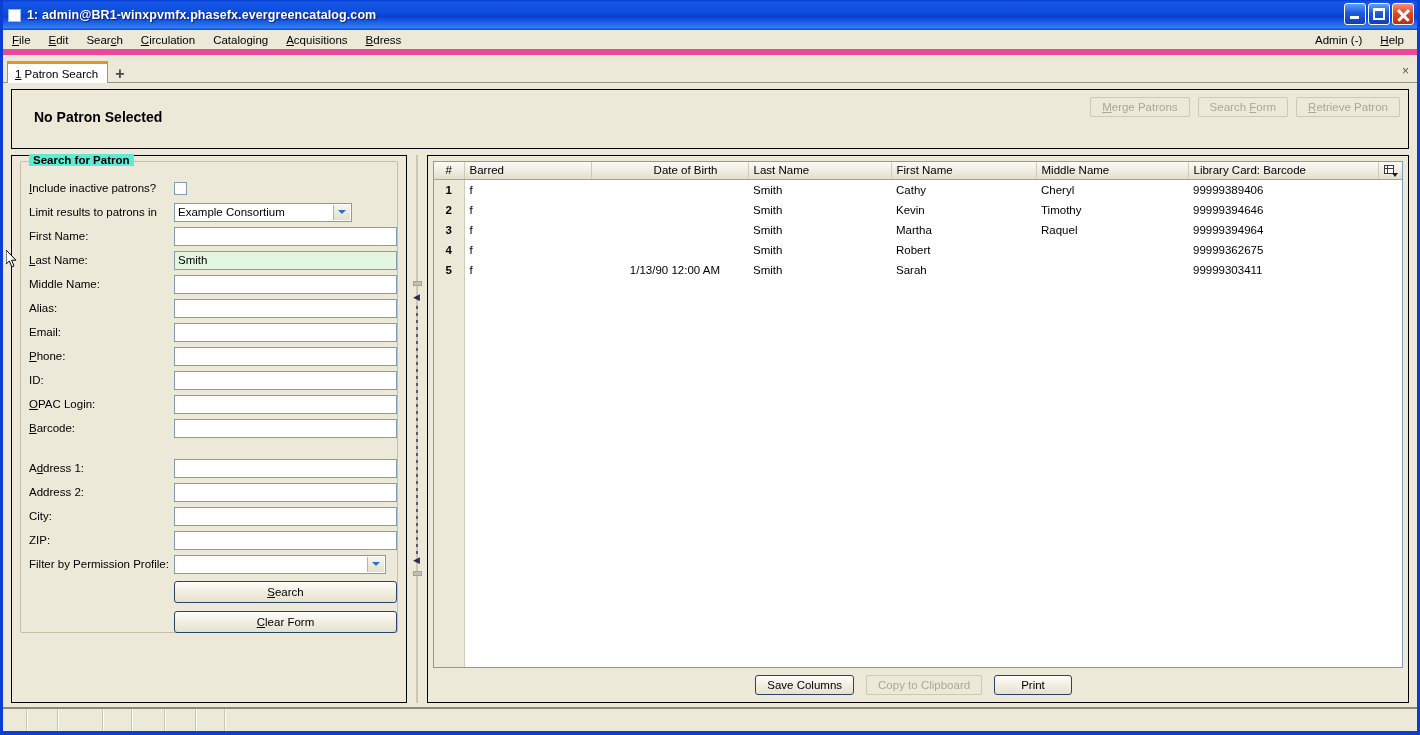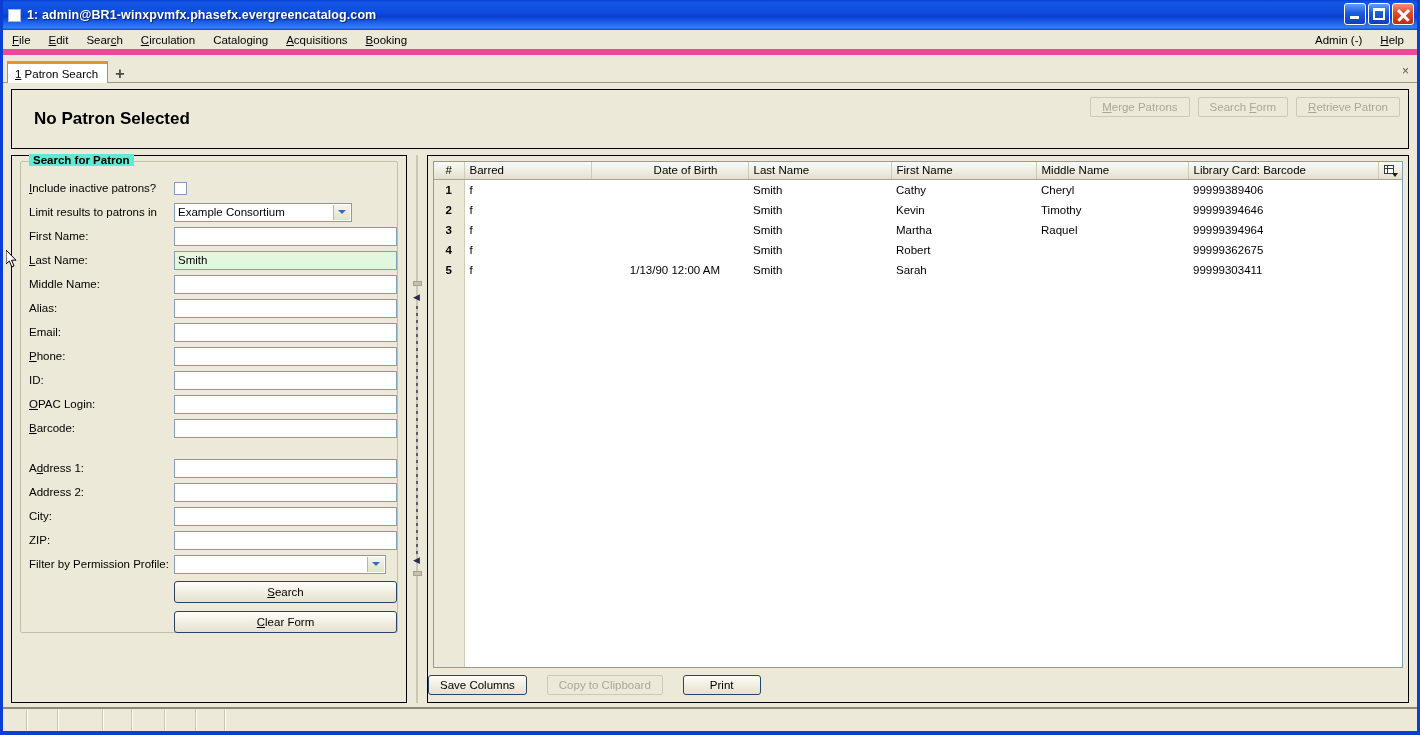--- a/index.html
+++ b/index.html
@@ -80,21 +80,21 @@
   .tab-close{position:absolute;right:8px;bottom:4px;font-size:12px;color:#555;cursor:default;}
 
   
   .patron-hdr{
     flex:0 0 60px;margin:6px 8px 0 8px;
     border:1px solid #000;background:#ece9d8;
     position:relative;box-sizing:border-box;
   }
   .patron-name{
     position:absolute;left:22px;top:19px;
-    font-size:17px;font-weight:bold;color:#000;
+    font-size:14px;font-weight:bold;color:#000;
   }
   .hdr-btns{position:absolute;right:8px;top:7px;display:flex;gap:8px;}
 
   
   .btn{
     font-family:"Liberation Sans",sans-serif;font-size:11.5px;
     background:linear-gradient(to bottom,#fdfdfb,#f1eee0 52%,#e6e2cf);
     border:1px solid #b0ab94;border-radius:2px;
     padding:3px 11px;color:#000;box-sizing:border-box;
     white-space:nowrap;cursor:default;
@@ -219,22 +219,22 @@
   .pick-ico i{position:absolute;border:1px solid #3a3a3a;box-sizing:border-box;background:#fff;}
   .pick-ico .b1{left:0;top:0;width:10px;height:9px;}
   .pick-ico .b2{left:3px;top:0;width:0;height:9px;border-width:0 0 0 1px;}
   .pick-ico .b3{left:0;top:3px;width:10px;height:0;border-width:1px 0 0 0;}
   .pick-ico .tri{
     position:absolute;right:-1px;bottom:0;width:0;height:0;border:none;
     border-left:3px solid transparent;border-right:3px solid transparent;border-top:4px solid #1a1a1a;background:none;
   }
 
   .table-btns{
-    flex:0 0 34px;display:flex;align-items:center;justify-content:flex-start;
-    gap:20px;padding-right:9px;
+    flex:0 0 34px;display:flex;align-items:center;justify-content:center;
+    gap:12px;padding-right:9px;
   }
 
   
   .statusbar{
     flex:0 0 22px;height:22px;background:#ece9d8;
     border-top:2px solid #8d8975;
     display:flex;align-items:stretch;
   }
   .st-seg{border-right:1px solid #fdfdfb;box-shadow:inset -1px 0 0 #c9c5b2;}
   .sb-shadow{flex:0 0 4px;height:4px;}
@@ -264,21 +264,21 @@
     </div>
   </div>
 
   <div class="menubar">
     <div class="mi"><u>F</u><span>ile</span></div>
     <div class="mi"><u>E</u><span>dit</span></div>
     <div class="mi"><span>Sear</span><u>c</u><span>h</span></div>
     <div class="mi"><u>C</u><span>irculation</span></div>
     <div class="mi"><span>Catalo</span><u>g</u><span>ing</span></div>
     <div class="mi"><u>A</u><span>cquisitions</span></div>
-    <div class="mi"><u>B</u><span>ooking</span></div>
+    <div class="mi"><u>B</u><span>dress</span></div>
     <div class="menu-right">
       <div class="mi"><span>Admin (-)</span></div>
       <div class="mi"><u>H</u><span>elp</span></div>
     </div>
   </div>
 
   <div class="tabbar">
     <div class="tab">
       <u>1</u>&nbsp;<span>Patron Search</span>
     </div>

